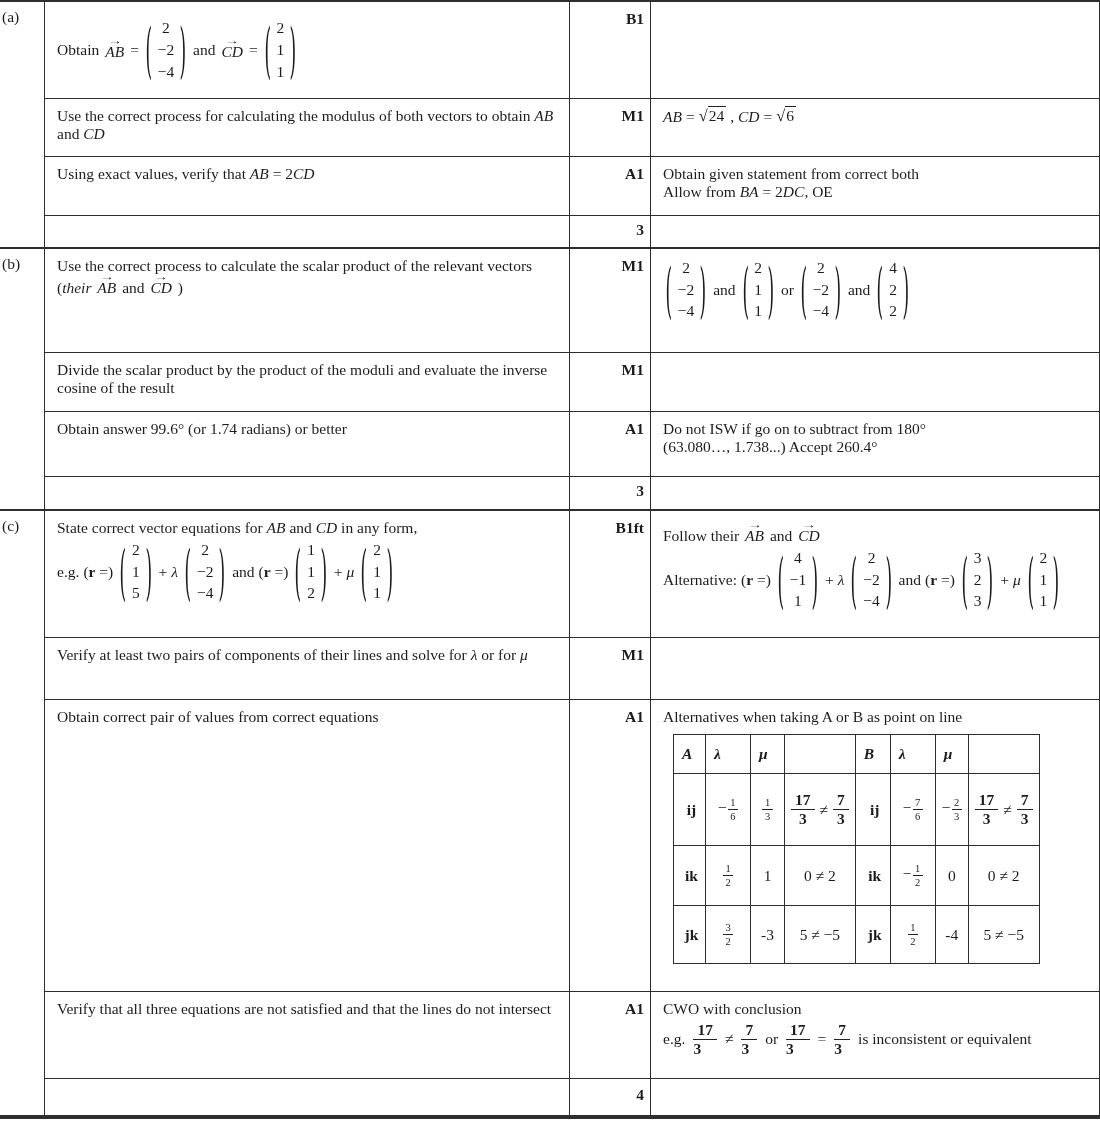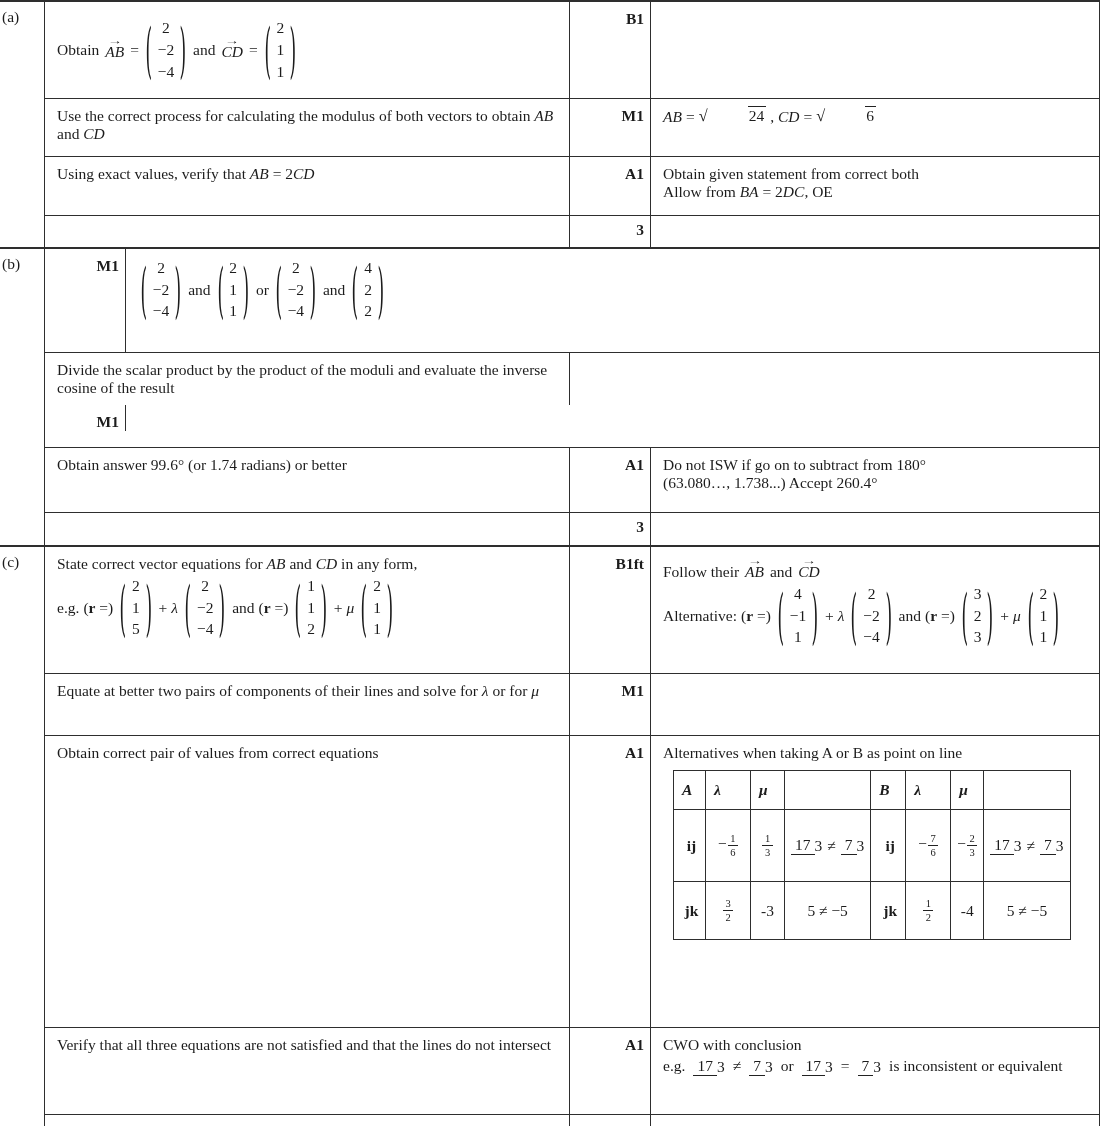--- a/index.html
+++ b/index.html
@@ -25,25 +25,25 @@
   .vec::before,.vec::after{display:inline-block;font-size:20px;line-height:1;transform:scaleY(3.0) scaleX(0.85);color:#1c1c1c;font-family:"DejaVu Serif",serif;}
   .vec::before{content:"(";}
   .vec::after{content:")";}
   .vec .vcol{display:flex;flex-direction:column;align-items:center;line-height:1.4;padding:0 5px;}
   
   .oarr{position:relative;display:inline-block;font-style:italic;padding:0 2px;margin-top:4px;}
   .oarr::after{content:"\2192";position:absolute;left:50%;top:-0.8em;transform:translateX(-50%) scaleX(1.5);font-size:0.62em;font-style:normal;}
   
   .sqrt{white-space:nowrap;}
   .sqrt::before{content:"\221A";font-size:1.05em;}
-  .sqrt .rad{border-top:1.3px solid #222;padding:0 2px 0 1px;margin-left:40px;}
+  .sqrt .rad{border-top:1.3px solid #222;padding:0 2px 0 1px;}
   
   .sfrac{display:inline-flex;flex-direction:column;align-items:center;font-size:10.5px;line-height:1.25;vertical-align:middle;}
   .sfrac .fn{border-bottom:1px solid #222;padding:0 2.5px;}
-  .bfrac{display:inline-flex;flex-direction:row;align-items:center;line-height:1.15;vertical-align:middle;margin:0 2px;}
+  .bfrac{display:inline-flex;flex-direction:column;line-height:1.15;vertical-align:middle;margin:0 2px;font-weight:bold;}
   .bfrac .fn{border-bottom:1.3px solid #222;padding:0 4px;}
   .neg{margin-right:1px;}
   
   .alt-table{border-collapse:collapse;margin:8px 0 0 10px;table-layout:fixed;}
   .alt-table th,.alt-table td{border:1px solid #2e2e2e;vertical-align:middle;padding:2px 4px;font-weight:normal;}
   .alt-table th{text-align:left;padding-left:8px;font-weight:bold;font-style:italic;height:34px;}
   .alt-table td.lbl{text-align:center;padding-left:8px;font-weight:bold;}
   .alt-table td{text-align:center;}
   .stmt{display:inline-flex;align-items:center;justify-content:center;gap:3px;}
 </style>
@@ -116,20 +116,23 @@
         <div class="cell mark" style="padding-top:5px;"><span>3</span></div>
         <div class="cell guid"></div>
       </div>
     </div>
   </section>
 
   <section class="part">
     <div class="plabel"><span>(b)</span></div>
     <div class="pbody">
       <div class="prow" style="min-height:103px;">
+        <div class="cell desc">
+          <span>Use the correct process to calculate the scalar product of the relevant vectors (</span><span class="it">their</span><span> </span><span class="oarr">AB</span><span> and </span><span class="oarr">CD</span><span> )</span>
+        </div>
         <div class="cell mark"><span>M1</span></div>
         <div class="cell guid">
           <span class="mline tight">
             <span class="vec">
                 <span class="vcol">
               <span>2</span>
               <span>−2</span>
               <span>−4</span>
             </span>
               </span>
@@ -153,21 +156,21 @@
             <span class="vec">
                 <span class="vcol">
               <span>4</span>
               <span>2</span>
               <span>2</span>
             </span>
               </span>
           </span>
         </div>
       </div>
-      <div class="prow" style="min-height:58px;flex-direction:column;">
+      <div class="prow" style="min-height:58px;">
         <div class="cell desc"><span>Divide the scalar product by the product of the moduli and evaluate the inverse cosine of the result</span></div>
         <div class="cell mark"><span>M1</span></div>
         <div class="cell guid"></div>
       </div>
       <div class="prow" style="min-height:64px;">
         <div class="cell desc"><span>Obtain answer 99.6° (or 1.74 radians) or better</span></div>
         <div class="cell mark"><span>A1</span></div>
         <div class="cell guid">
           <div>Do not ISW if go on to subtract from 180°</div>
           <div>(63.080…, 1.738...) Accept 260.4°</div>
@@ -268,21 +271,21 @@
               <span>2</span>
               <span>1</span>
               <span>1</span>
             </span>
               </span>
           </div>
         </div>
       </div>
       <div class="prow" style="min-height:61px;">
         <div class="cell desc">
-          <span>Equate at better two pairs of components of their lines and solve for </span><span class="it">λ</span><span> or for </span><span class="it">μ</span>
+          <span>Verify at least two pairs of components of their lines and solve for </span><span class="it">λ</span><span> or for </span><span class="it">μ</span>
         </div>
         <div class="cell mark"><span>M1</span></div>
         <div class="cell guid"></div>
       </div>
       <div class="prow" style="min-height:291px;">
         <div class="cell desc"><span>Obtain correct pair of values from correct equations</span></div>
         <div class="cell mark"><span>A1</span></div>
         <div class="cell guid">
           <div>Alternatives when taking A or B as point on line</div>
           <table class="alt-table">
@@ -342,20 +345,36 @@
                         <span class="fn">17</span>
                         <span>3</span>
                       </span>
                       <span>≠</span>
                       <span class="bfrac">
                         <span class="fn">7</span>
                         <span>3</span>
                       </span>
                     </span></td>
             </tr>
+            <tr style="height:60px;">
+              <td class="lbl">ik</td>
+              <td><span class="sfrac">
+                      <span class="fn">1</span>
+                      <span>2</span>
+                    </span></td>
+              <td>1</td>
+              <td>0 ≠ 2</td>
+              <td class="lbl">ik</td>
+              <td><span class="neg">−</span><span class="sfrac">
+                      <span class="fn">1</span>
+                      <span>2</span>
+                    </span></td>
+              <td>0</td>
+              <td>0 ≠ 2</td>
+            </tr>
             <tr style="height:58px;">
               <td class="lbl">jk</td>
               <td><span class="sfrac">
                       <span class="fn">3</span>
                       <span>2</span>
                     </span></td>
               <td>-3</td>
               <td>5 ≠ −5</td>
               <td class="lbl">jk</td>
               <td><span class="sfrac">

